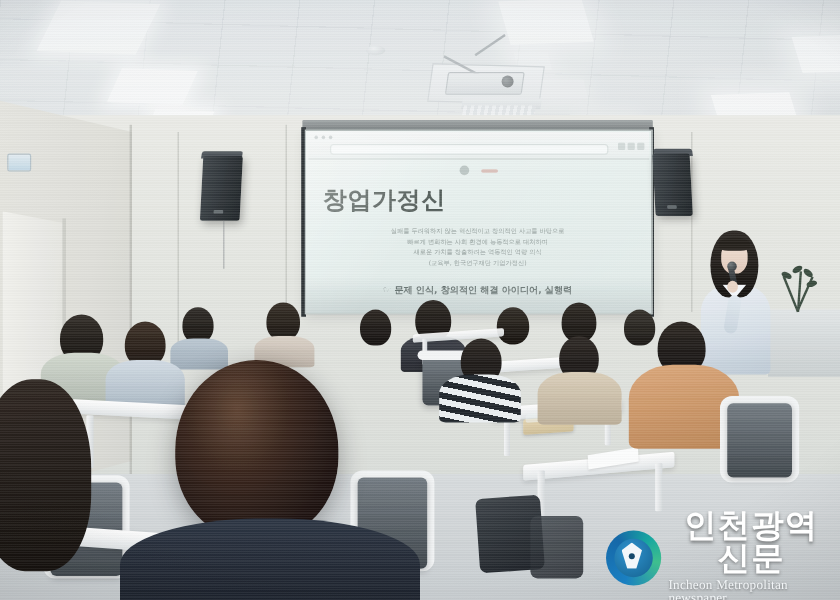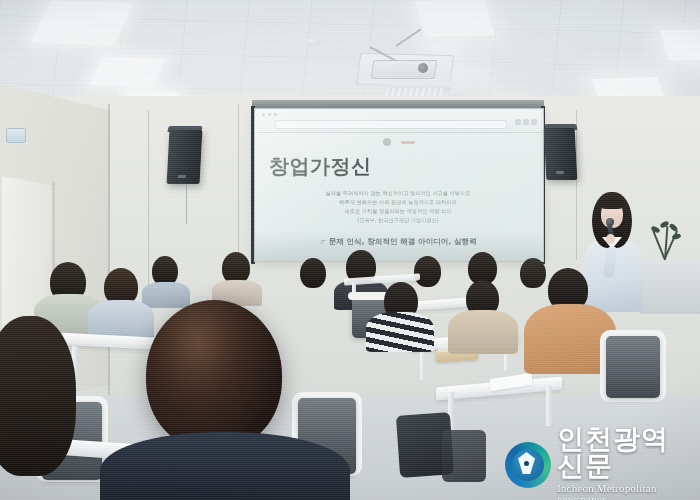--- a/index.html
+++ b/index.html
@@ -151,21 +151,21 @@
   .wm-logo{position:relative;width:46px;height:46px;flex:0 0 46px;}
   .wm-ring{position:absolute;inset:0;border-radius:50%;
     background:conic-gradient(from 200deg,#1a7fc1 0deg,#1668a8 120deg,#18a7a0 200deg,#3fbf8e 260deg,#1a7fc1 360deg);}
   .wm-inner{position:absolute;left:7px;top:7px;width:32px;height:32px;border-radius:50%;
     background:radial-gradient(circle at 40% 35%,#2f93cf,#15628f);}
   .wm-nib{position:absolute;left:13px;top:10px;width:17px;height:22px;
     background:#f2f7fa;clip-path:polygon(50% 0,100% 30%,72% 100%,28% 100%,0 30%);}
   .wm-nib-dot{position:absolute;left:19px;top:19px;width:5px;height:5px;border-radius:50%;background:#14486b;}
   .wm-text{display:flex;flex-direction:column;justify-content:center;line-height:1;}
   .wm-ko{font-size:27px;font-weight:700;color:#ffffff;letter-spacing:1px;
-    text-shadow:0 1px 3px rgba(0,0,0,.45);font-family:"DejaVu Sans","Liberation Sans",sans-serif;}
+    text-shadow:0 1px 3px rgba(0,0,0,.45);font-family:"DejaVu Sans","Liberation Sans",sans-serif;text-align:center;}
   .wm-en{margin-top:4px;font-size:11px;color:#f3f6f8;letter-spacing:.2px;
     text-shadow:0 1px 2px rgba(0,0,0,.45);font-family:"Liberation Serif",serif;}
 </style>
 </head>
 <body>
 
 <div id="scene">
 
   <div class="ceiling">
     <div class="ceil-grid"></div>

